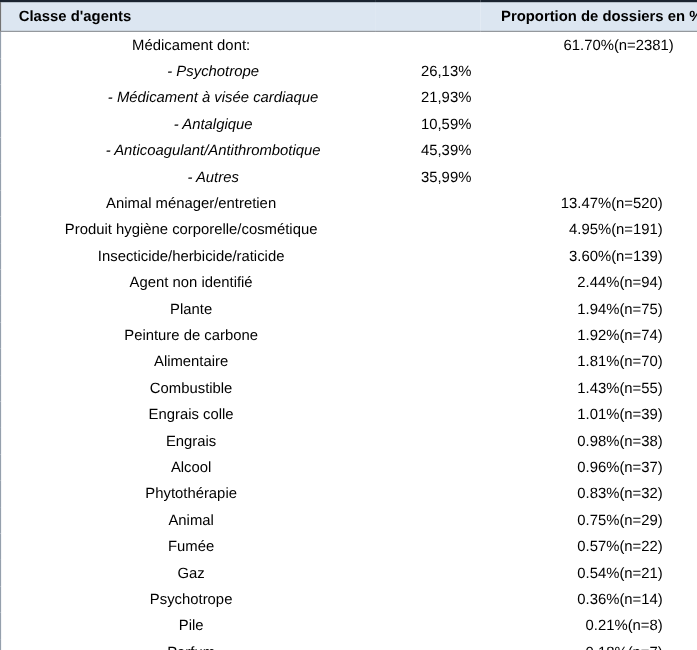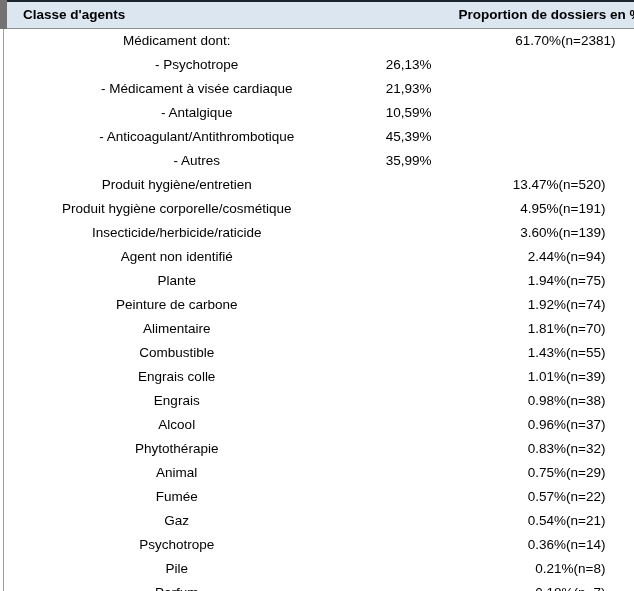--- a/index.html
+++ b/index.html
@@ -43,21 +43,21 @@
     height: 26px;
     line-height: 26px;
     border-top: 2px solid #1a2430;
     border-bottom: 1px solid #8c8f94;
     white-space: nowrap;
     overflow: visible;
   }
   th.th-label {
     text-align: left;
     padding-left: 16px;
-    border-left: 7px solid #737373;
+    border-left: 1px solid #737373;
   }
   th.th-sub { text-align: right; }
   th.th-main {
     text-align: right;
     padding-right: 2px;
   }
 
   
   tbody td {
     height: 24px;
@@ -67,20 +67,21 @@
     white-space: nowrap;
     background: #ffffff;
   }
   td.cell-label {
     text-align: center;
     padding-left: 6px;
     border-left: 1px solid #95a0ad;
   }
   td.cell-label.indent {
     padding-left: 46px;
+    font-style: italic;
   }
   td.cell-sub {
     text-align: right;
     padding-right: 8px;
   }
   td.cell-main {
     text-align: right;
     padding-right: 38px;
   }
   tr.row-main-first td.cell-main {
@@ -129,21 +130,21 @@
           <td class="cell-label indent">- Anticoagulant/Antithrombotique</td>
           <td class="cell-sub">45,39%</td>
           <td class="cell-main"></td>
         </tr>
         <tr>
           <td class="cell-label indent">- Autres</td>
           <td class="cell-sub">35,99%</td>
           <td class="cell-main"></td>
         </tr>
         <tr>
-          <td class="cell-label">Produit hygiène/entretien</td>
+          <td class="cell-label">Animal ménager/entretien</td>
           <td class="cell-sub"></td>
           <td class="cell-main">13.47%(n=520)</td>
         </tr>
         <tr>
           <td class="cell-label">Produit hygiène corporelle/cosmétique</td>
           <td class="cell-sub"></td>
           <td class="cell-main">4.95%(n=191)</td>
         </tr>
         <tr>
           <td class="cell-label">Insecticide/herbicide/raticide</td>

